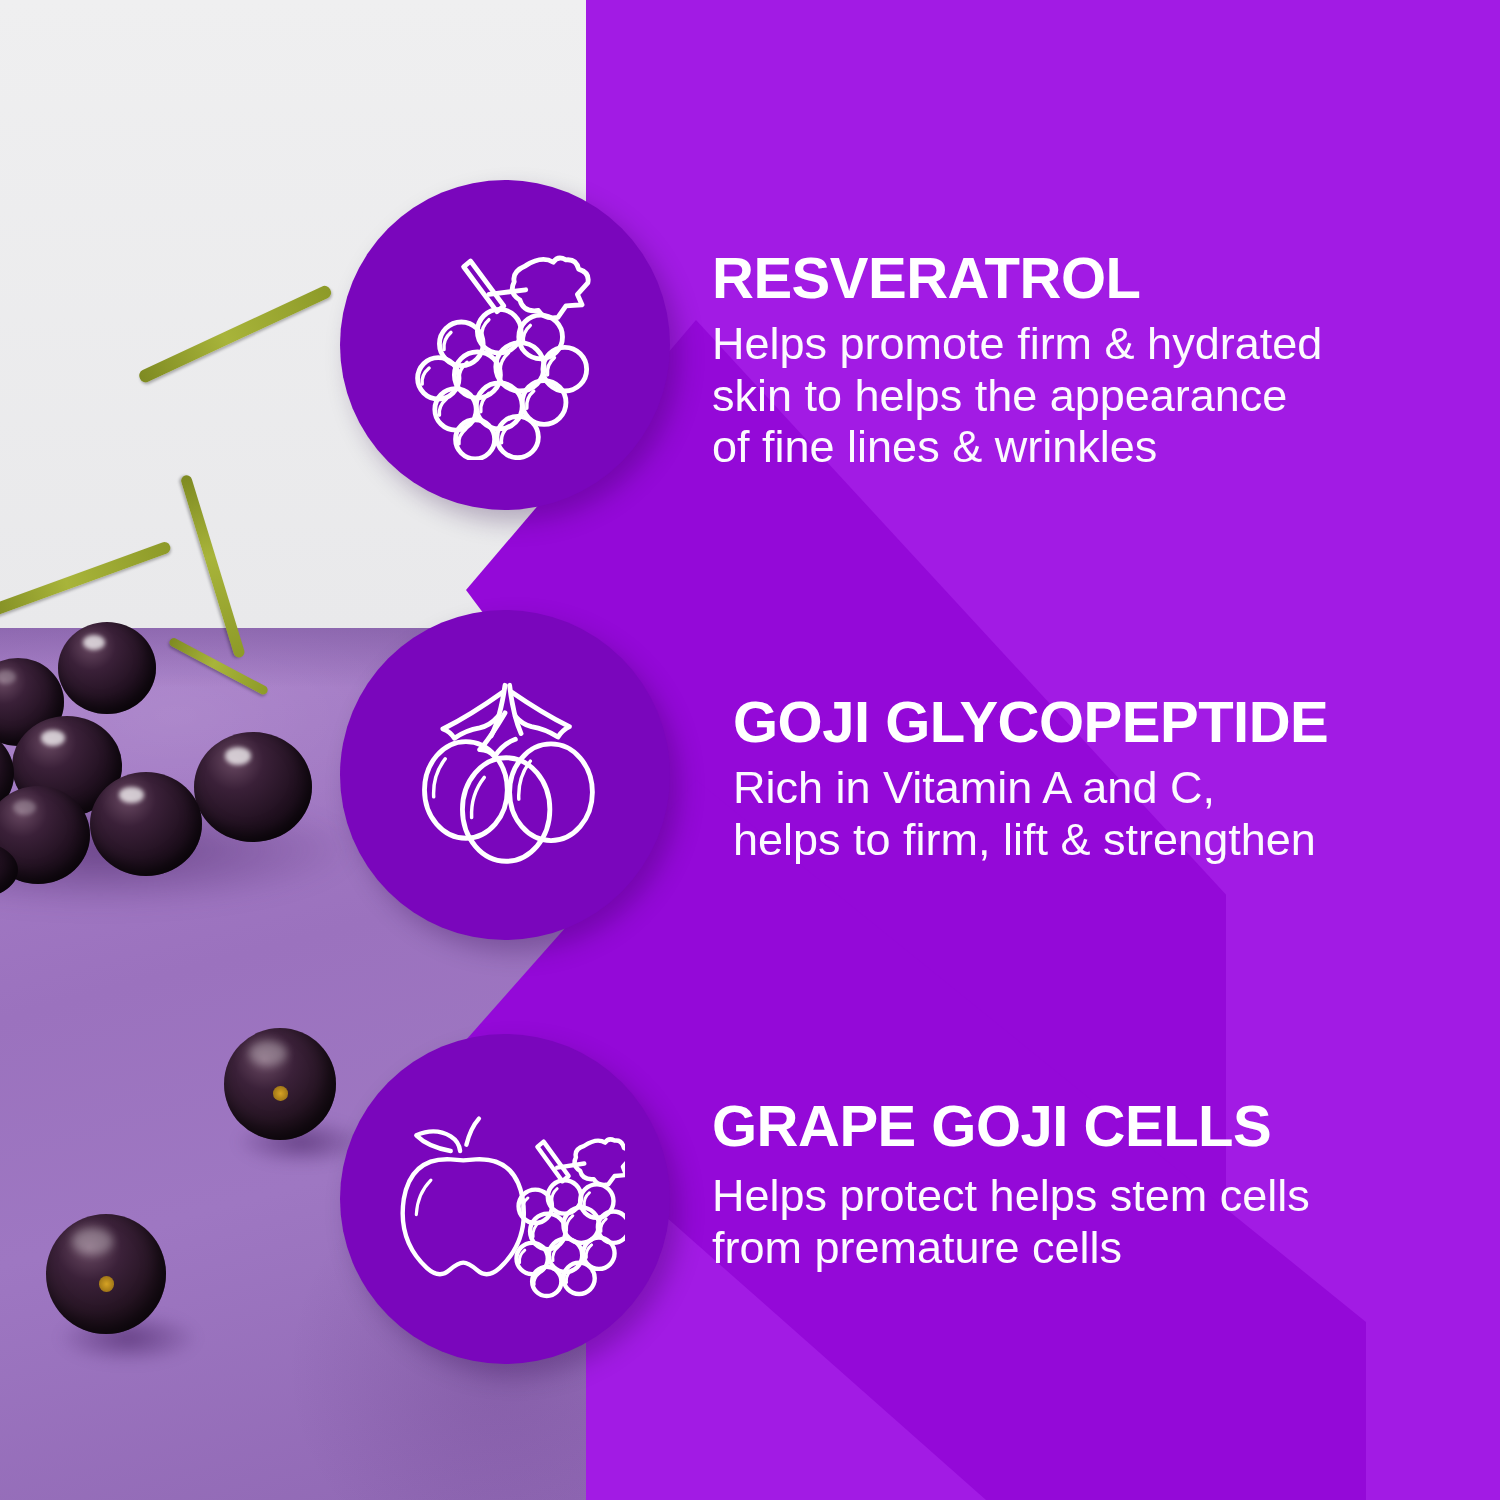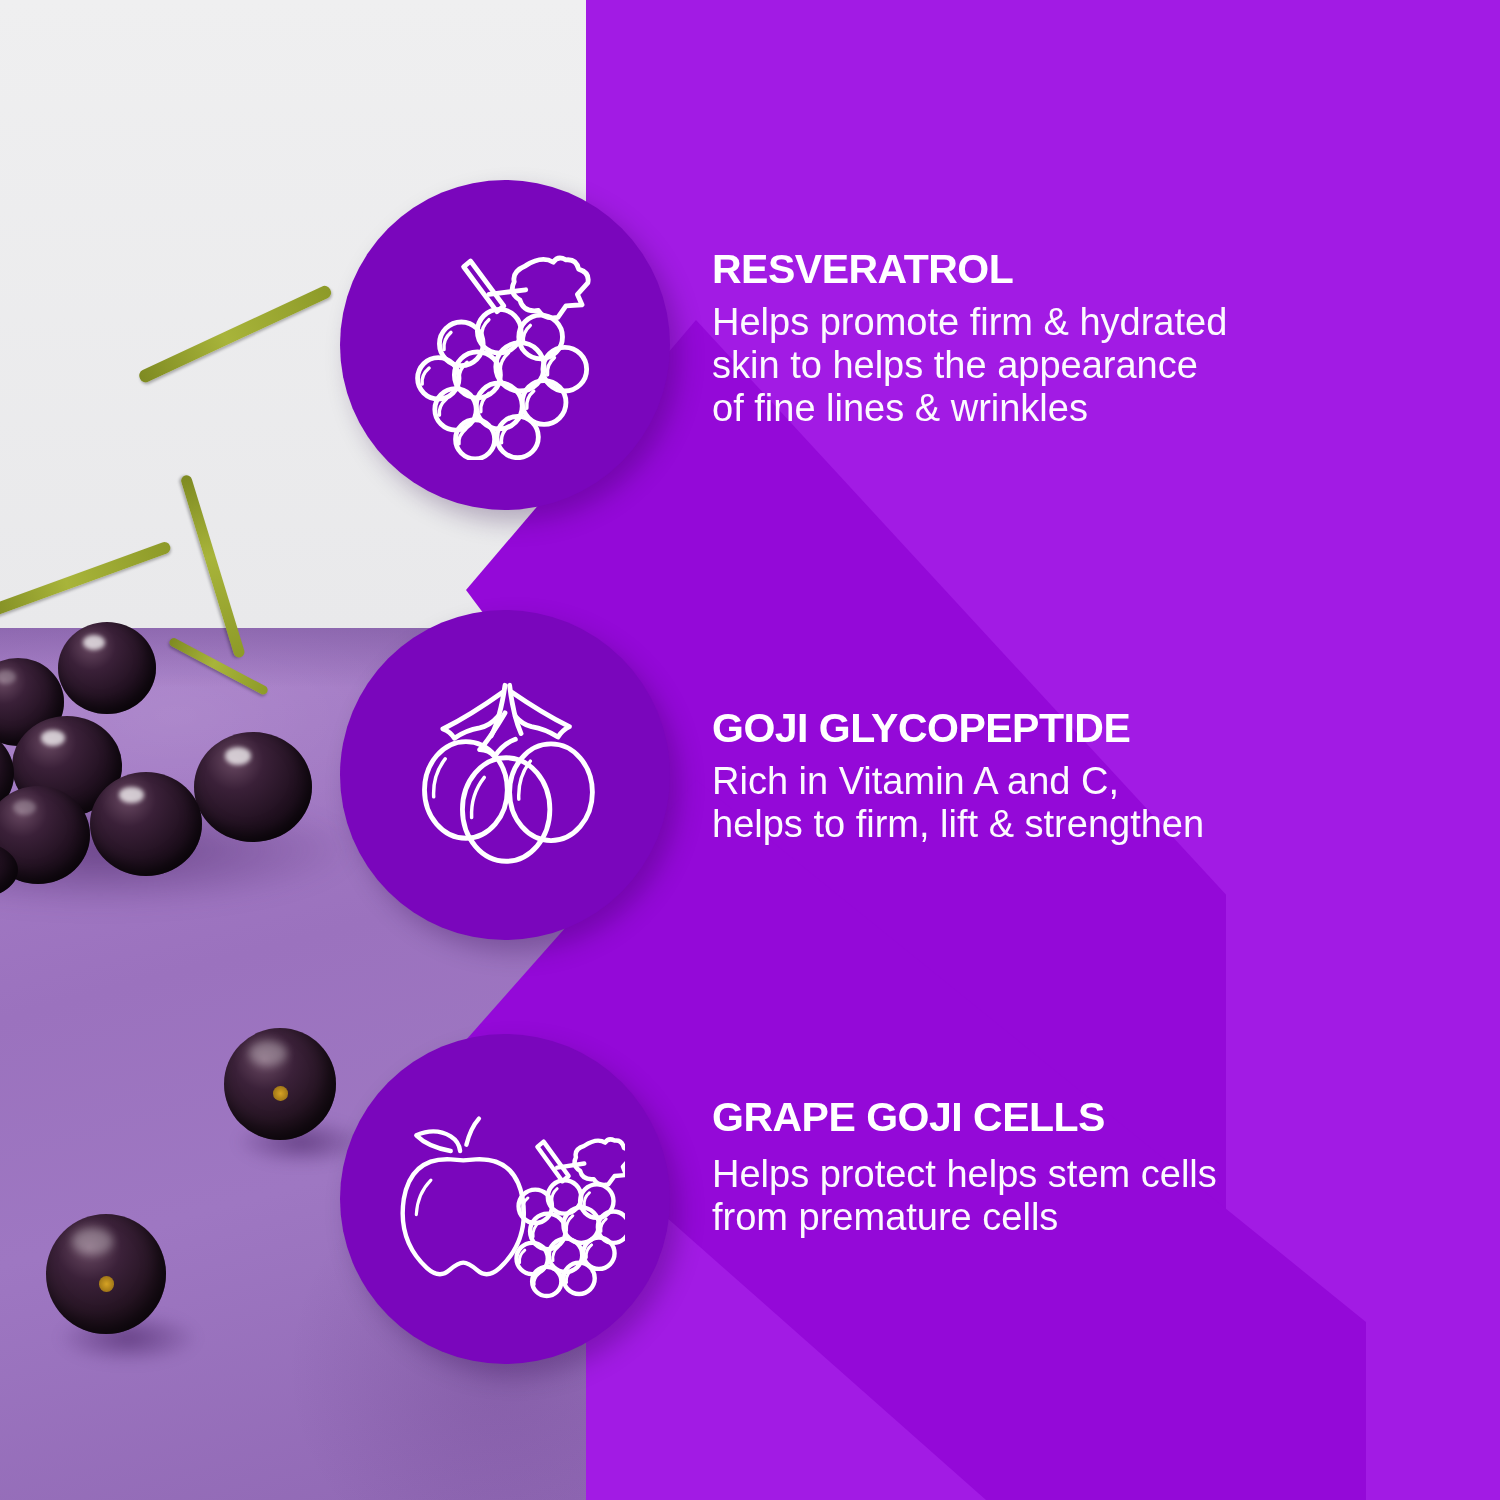--- a/index.html
+++ b/index.html
@@ -110,29 +110,29 @@
     display:flex;align-items:center;justify-content:center;
     z-index:5;
   }
   .badge svg{display:block;}
 
   
   .block{position:absolute;left:712px;z-index:6;color:#fff;}
   .block h2{
     margin:0 0 10px 0;
     font-weight:bold;
-    font-size:41px;
+    font-size:58px;
     line-height:1.04;
     letter-spacing:-0.5px;
     color:#FFFFFF;
   }
   .block p{
     margin:0;
     font-weight:normal;
-    font-size:38px;
+    font-size:45px;
     line-height:1.14;
     color:#FCFAFE;
   }
   .block p span{display:block;}
 </style>
 </head>
 <body>
 
 <div id="stage">
 
@@ -286,21 +286,21 @@
 
   <div class="block" style="top:248px;">
     <h2>RESVERATROL</h2>
     <p>
       <span>Helps promote firm &amp; hydrated</span>
       <span>skin to helps the appearance</span>
       <span>of fine lines &amp; wrinkles</span>
     </p>
   </div>
 
-  <div class="block" style="top:707px;">
+  <div class="block" style="top:692px;margin-left:21px;">
     <h2>GOJI GLYCOPEPTIDE</h2>
     <p>
       <span>Rich in Vitamin A and C,</span>
       <span>helps to firm, lift &amp; strengthen</span>
     </p>
   </div>
 
   <div class="block" style="top:1096px;">
     <h2 style="margin-bottom:14px;">
       <span style="display:block;">GRAPE GOJI CELLS</span>

